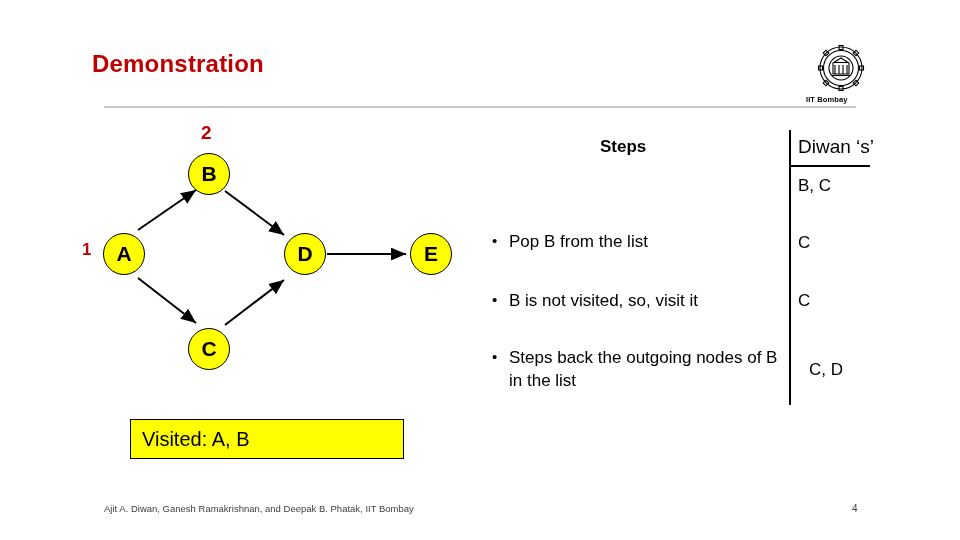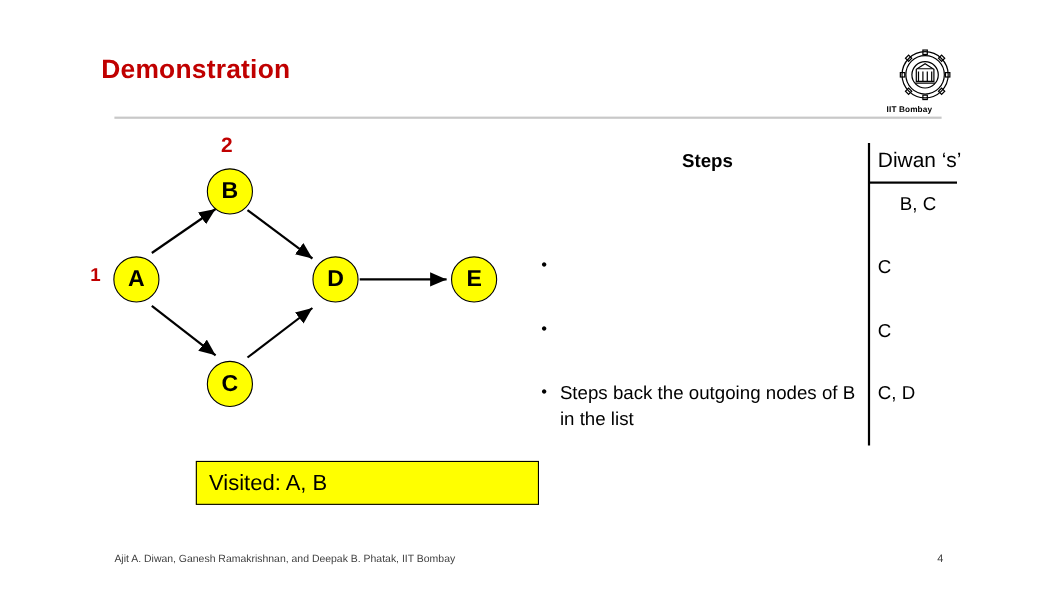--- a/index.html
+++ b/index.html
@@ -100,37 +100,36 @@
     color: #C00000;
   }
 
   .graph svg { position: absolute; left: 0; top: 0; }
 
   
   .visited-box {
     position: absolute;
     left: 130px;
     top: 419px;
-    width: 312px;
+    width: 274px;
     height: 40px;
     background: #FFFF00;
     border: 1.6px solid #000;
     box-sizing: border-box;
     display: flex;
     align-items: center;
     padding-left: 11px;
     font-size: 20px;
     color: #000;
-    margin-left: 48px;
   }
 
   
   .steps-header {
     position: absolute;
-    left: 620px;
+    left: 600px;
     top: 137px;
     font-size: 17px;
     font-weight: bold;
     color: #000;
   }
   .list-header {
     position: absolute;
     left: 798px;
     top: 136px;
     font-size: 19px;
@@ -169,27 +168,27 @@
   }
   .bullet-text { line-height: 1.35; }
 
   .list-val {
     position: absolute;
     left: 798px;
     font-size: 17px;
     color: #000;
   }
 
-  #row0-val  { top: 176px; margin-left: 20px; }
+  #row0-val  { top: 176px; }
   #row1      { top: 231px; }
   #row1-val  { top: 233px; }
   #row2      { top: 290px; }
   #row2-val  { top: 291px; }
   #row3      { top: 347px; }
-  #row3-val  { top: 348px; }
+  #row3-val  { top: 360px; margin-left: 11px; }
 
   
   .footer-text {
     position: absolute;
     left: 104px;
     top: 503px;
     font-size: 9.5px;
     color: #404040;
     text-align: right;
   }
@@ -267,25 +266,27 @@
 
 <div class="steps-header">Steps</div>
 <div class="list-header">Diwan ‘s’</div>
 <div class="list-header-rule"></div>
 <div class="col-divider"></div>
 
 <div class="list-val" id="row0-val">B, C</div>
 
 <div class="bullet-row" id="row1">
   <span class="bullet-dot">•</span>
+  <span class="bullet-text">Pop B from the list</span>
 </div>
 <div class="list-val" id="row1-val">C</div>
 
 <div class="bullet-row" id="row2">
   <span class="bullet-dot">•</span>
+  <span class="bullet-text">B is not visited, so, visit it</span>
 </div>
 <div class="list-val" id="row2-val">C</div>
 
 <div class="bullet-row" id="row3">
   <span class="bullet-dot">•</span>
   <span class="bullet-text">Steps back the outgoing nodes of B in the list</span>
 </div>
 <div class="list-val" id="row3-val">C, D</div>
 
 <div class="footer-text">Ajit A. Diwan, Ganesh Ramakrishnan, and Deepak B. Phatak, IIT Bombay</div>

